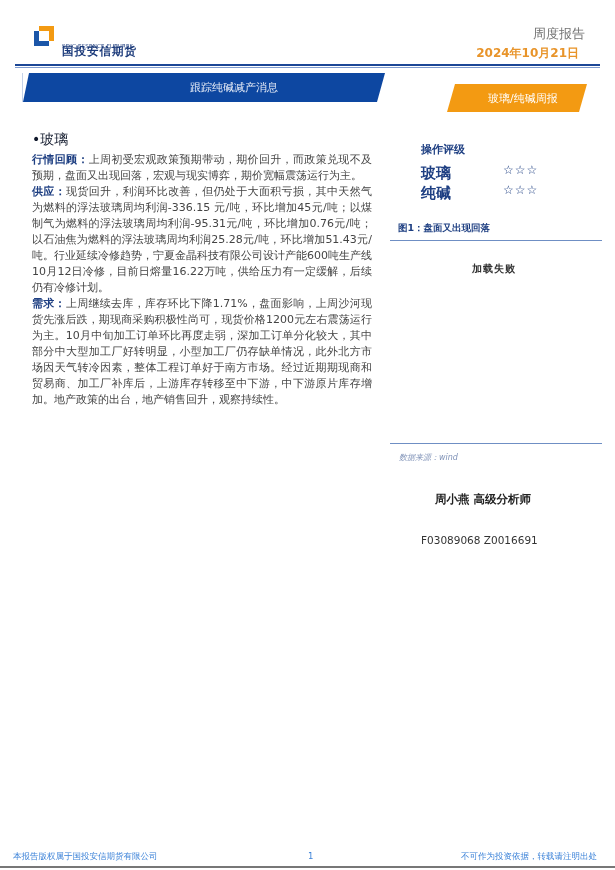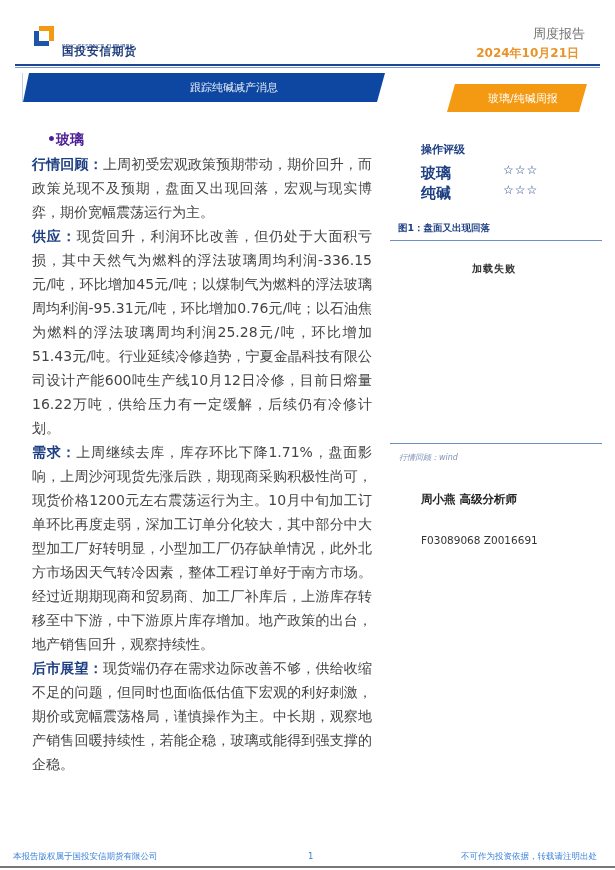--- a/index.html
+++ b/index.html
@@ -21,34 +21,34 @@
   .banner-blue { left: 23px; top: 73px; width: 362px; height: 29px; background: #0d47a1;
                  clip-path: polygon(6px 0, 100% 0, calc(100% - 8px) 100%, 0 100%); }
   .banner-blue-edge { left: 22px; top: 73px; width: 1px; height: 29px; background: #c5d2e8; }
   .banner-title { left: 190px; top: 80px; font-size: 11px; color: #e6ecf7; white-space: nowrap; }
 
   .banner-orange { left: 447px; top: 84px; width: 140px; height: 28px; background: #f39a12;
                    clip-path: polygon(8px 0, 100% 0, calc(100% - 8px) 100%, 0 100%); }
   .banner-sub { left: 462px; top: 91px; font-size: 11px; color: #ffffff; font-weight: normal; white-space: nowrap; margin-left: 26px; }
 
   
-  .section-title { left: 47px; top: 131px; font-size: 14px; font-weight: bold; color: #4c1d95; white-space: nowrap; }
-  .body-text { left: 32px; top: 152px; width: 340px; font-size: 14px; line-height: 24px; color: #444; text-align: justify; }
+  .section-title { left: 32px; top: 131px; font-size: 14px; font-weight: normal; color: #0f172a; white-space: nowrap; }
+  .body-text { left: 32px; top: 152px; width: 340px; font-size: 11px; line-height: 16px; color: #444; text-align: justify; }
   .body-text p { margin: 0; }
   .body-text b { color: #1e3f82; font-weight: bold; }
 
   
   .rating-head { left: 421px; top: 142px; font-size: 11px; font-weight: bold; color: #1e3f82; }
   .rating-row { left: 421px; font-size: 15px; font-weight: bold; color: #1e3f82; white-space: nowrap; }
   .rating-stars { left: 503px; font-size: 12px; color: #1e3f82; letter-spacing: 1px; }
   .fig-title { left: 398px; top: 222px; font-size: 9.5px; font-weight: bold; color: #1e3f82; }
   .fig-rule { left: 390px; width: 212px; height: 1px; background: #6f8fc4; }
   .fig-fail { left: 472px; top: 262px; font-size: 10px; color: #333; letter-spacing: 1px; font-family: "DejaVu Serif", serif; font-weight: bold; }
   .fig-source { left: 399px; top: 452px; font-size: 8px; font-style: italic; color: #8093b8; }
-  .analyst-name { left: 421px; top: 492px; font-size: 11.5px; font-weight: bold; color: #222; white-space: nowrap; text-align: center; }
+  .analyst-name { left: 435px; top: 492px; font-size: 11.5px; font-weight: bold; color: #222; white-space: nowrap; text-align: center; }
   .analyst-ids { left: 421px; top: 514px; font-size: 10.5px; color: #333; white-space: nowrap; margin-top: 20px; }
 
   
   .footer-rule { left: 0; right: 0; top: 866px; height: 2px; background: #777; }
   .footer-left { left: 13px; top: 851px; font-size: 8.5px; color: #3b82d8; white-space: nowrap; }
   .footer-page { left: 308px; top: 851px; font-size: 8.5px; color: #3b82d8; }
   .footer-right { right: 18px; top: 851px; font-size: 8.5px; color: #3b82d8; white-space: nowrap; margin-left: 32px; }
 </style>
 </head>
 <body>
@@ -71,34 +71,33 @@
 <div class="abs banner-blue"></div>
 <div class="abs banner-title">跟踪纯碱减产消息</div>
 <div class="abs banner-orange"></div>
 <div class="abs banner-sub">玻璃/纯碱周报</div>
 
 <div class="abs section-title">•玻璃</div>
 <div class="abs body-text">
   <p><b>行情回顾：</b><span>上周初受宏观政策预期带动，期价回升，而政策兑现不及预期，盘面又出现回落，宏观与现实博弈，期价宽幅震荡运行为主。</span></p>
   <p><b>供应：</b><span>现货回升，利润环比改善，但仍处于大面积亏损，其中天然气为燃料的浮法玻璃周均利润-336.15 元/吨，环比增加45元/吨；以煤制气为燃料的浮法玻璃周均利润-95.31元/吨，环比增加0.76元/吨；以石油焦为燃料的浮法玻璃周均利润25.28元/吨，环比增加51.43元/吨。行业延续冷修趋势，宁夏金晶科技有限公司设计产能600吨生产线10月12日冷修，目前日熔量16.22万吨，供给压力有一定缓解，后续仍有冷修计划。</span></p>
   <p><b>需求：</b><span>上周继续去库，库存环比下降1.71%，盘面影响，上周沙河现货先涨后跌，期现商采购积极性尚可，现货价格1200元左右震荡运行为主。10月中旬加工订单环比再度走弱，深加工订单分化较大，其中部分中大型加工厂好转明显，小型加工厂仍存缺单情况，此外北方市场因天气转冷因素，整体工程订单好于南方市场。经过近期期现商和贸易商、加工厂补库后，上游库存转移至中下游，中下游原片库存增加。地产政策的出台，地产销售回升，观察持续性。</span></p>
-  <p><b>后市展望：</b><span>现货端仍存在需求边际改善不够，供给收缩不足的问题，但同时也面临低估值下宏观的利好刺激，期价或宽幅震荡格局，谨慎操作为主。中长期，观察地产销售回暖持续性，若能企稳，玻璃或能得到强支撑的企稳。</span></p>
 </div>
 
 <div class="abs rating-head">操作评级</div>
 <div class="abs rating-row" style="top:164px">玻璃</div>
 <div class="abs rating-stars" style="top:163px">☆☆☆</div>
 <div class="abs rating-row" style="top:184px">纯碱</div>
 <div class="abs rating-stars" style="top:183px">☆☆☆</div>
 
 <div class="abs fig-title">图1：盘面又出现回落</div>
 <div class="abs fig-rule" style="top:240px"></div>
 <div class="abs fig-fail">加载失败</div>
 <div class="abs fig-rule" style="top:443px"></div>
-<div class="abs fig-source">行情回顾：wind</div>
+<div class="abs fig-source">数据来源：wind</div>
 
 <div class="abs analyst-name">周小燕 高级分析师</div>
 <div class="abs analyst-ids">F03089068  Z0016691</div>
 
 <div class="abs footer-left">本报告版权属于国投安信期货有限公司</div>
 <div class="abs footer-page">1</div>
 <div class="abs footer-right">不可作为投资依据，转载请注明出处</div>
 <div class="abs footer-rule"></div>
 
 </body></html>

